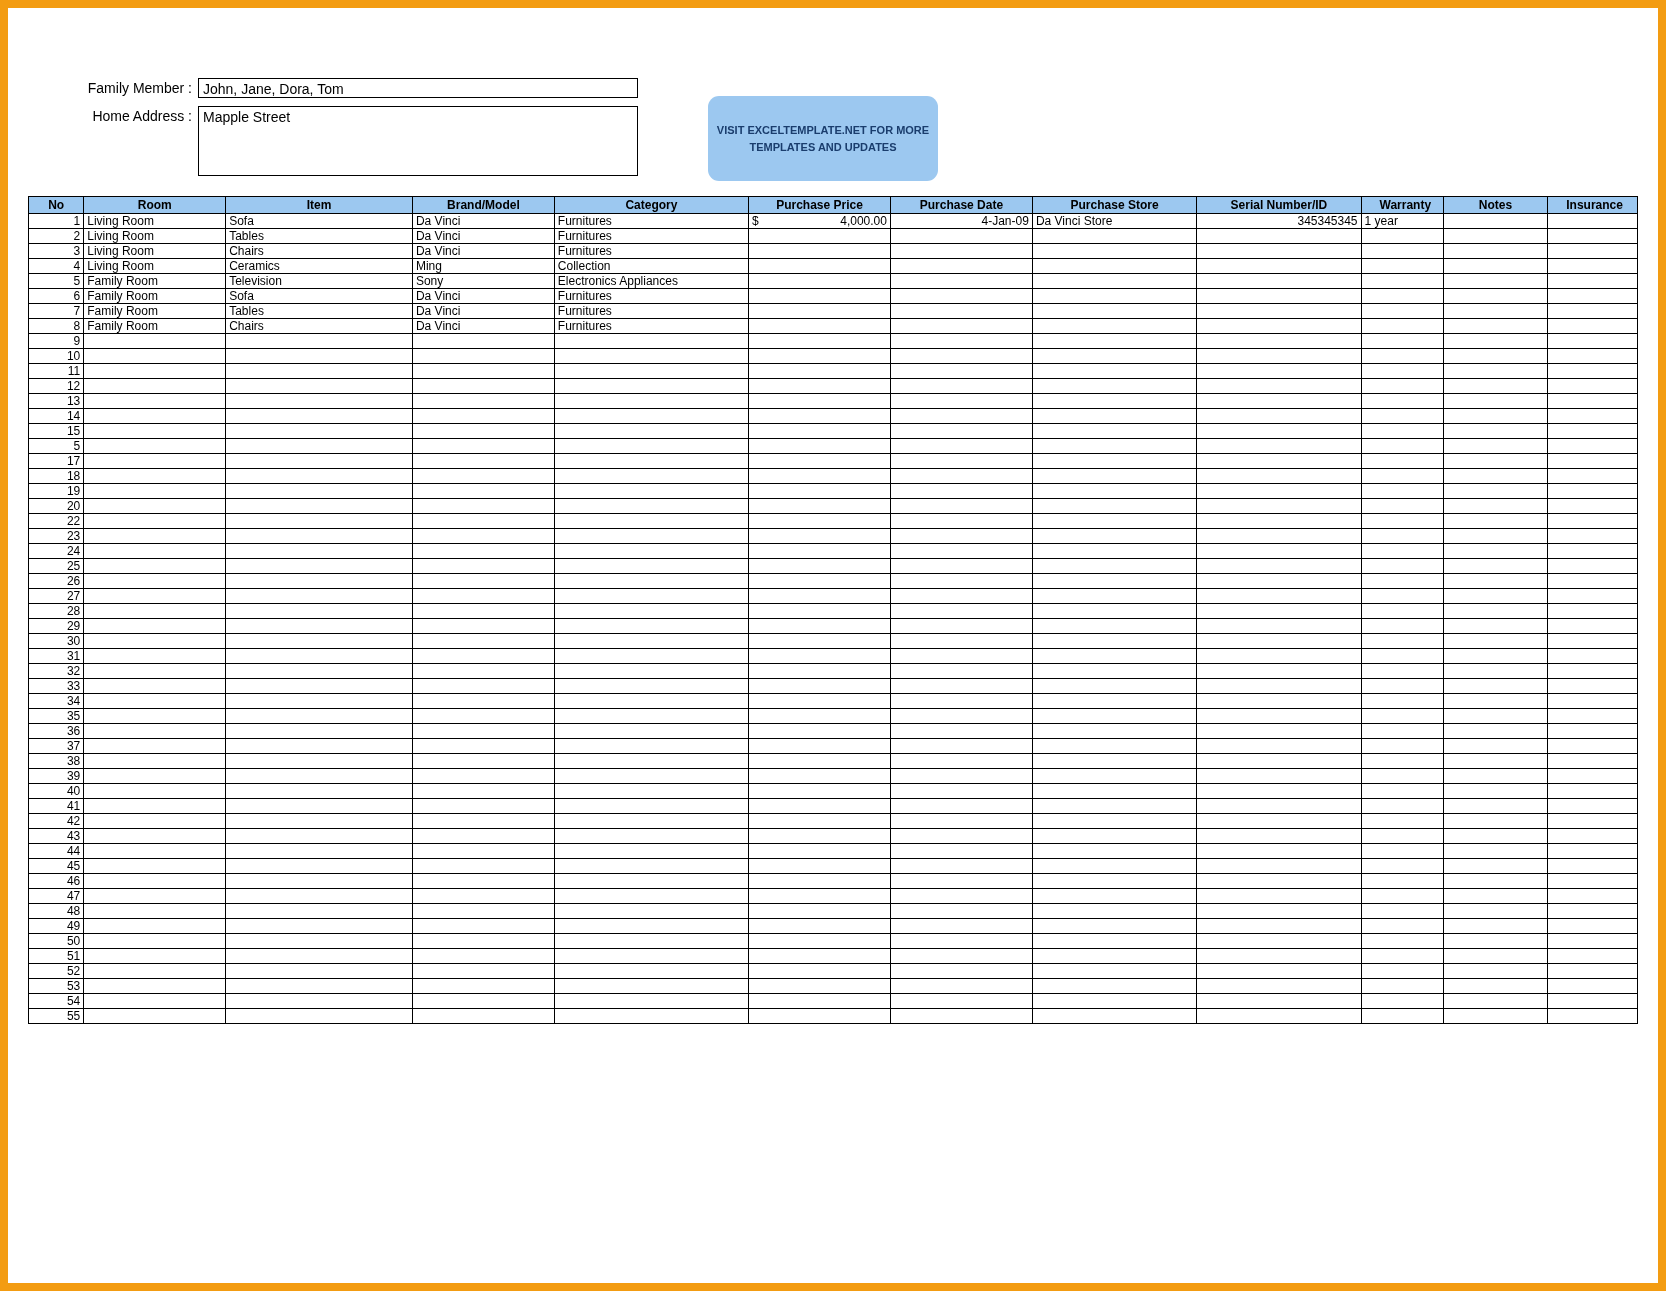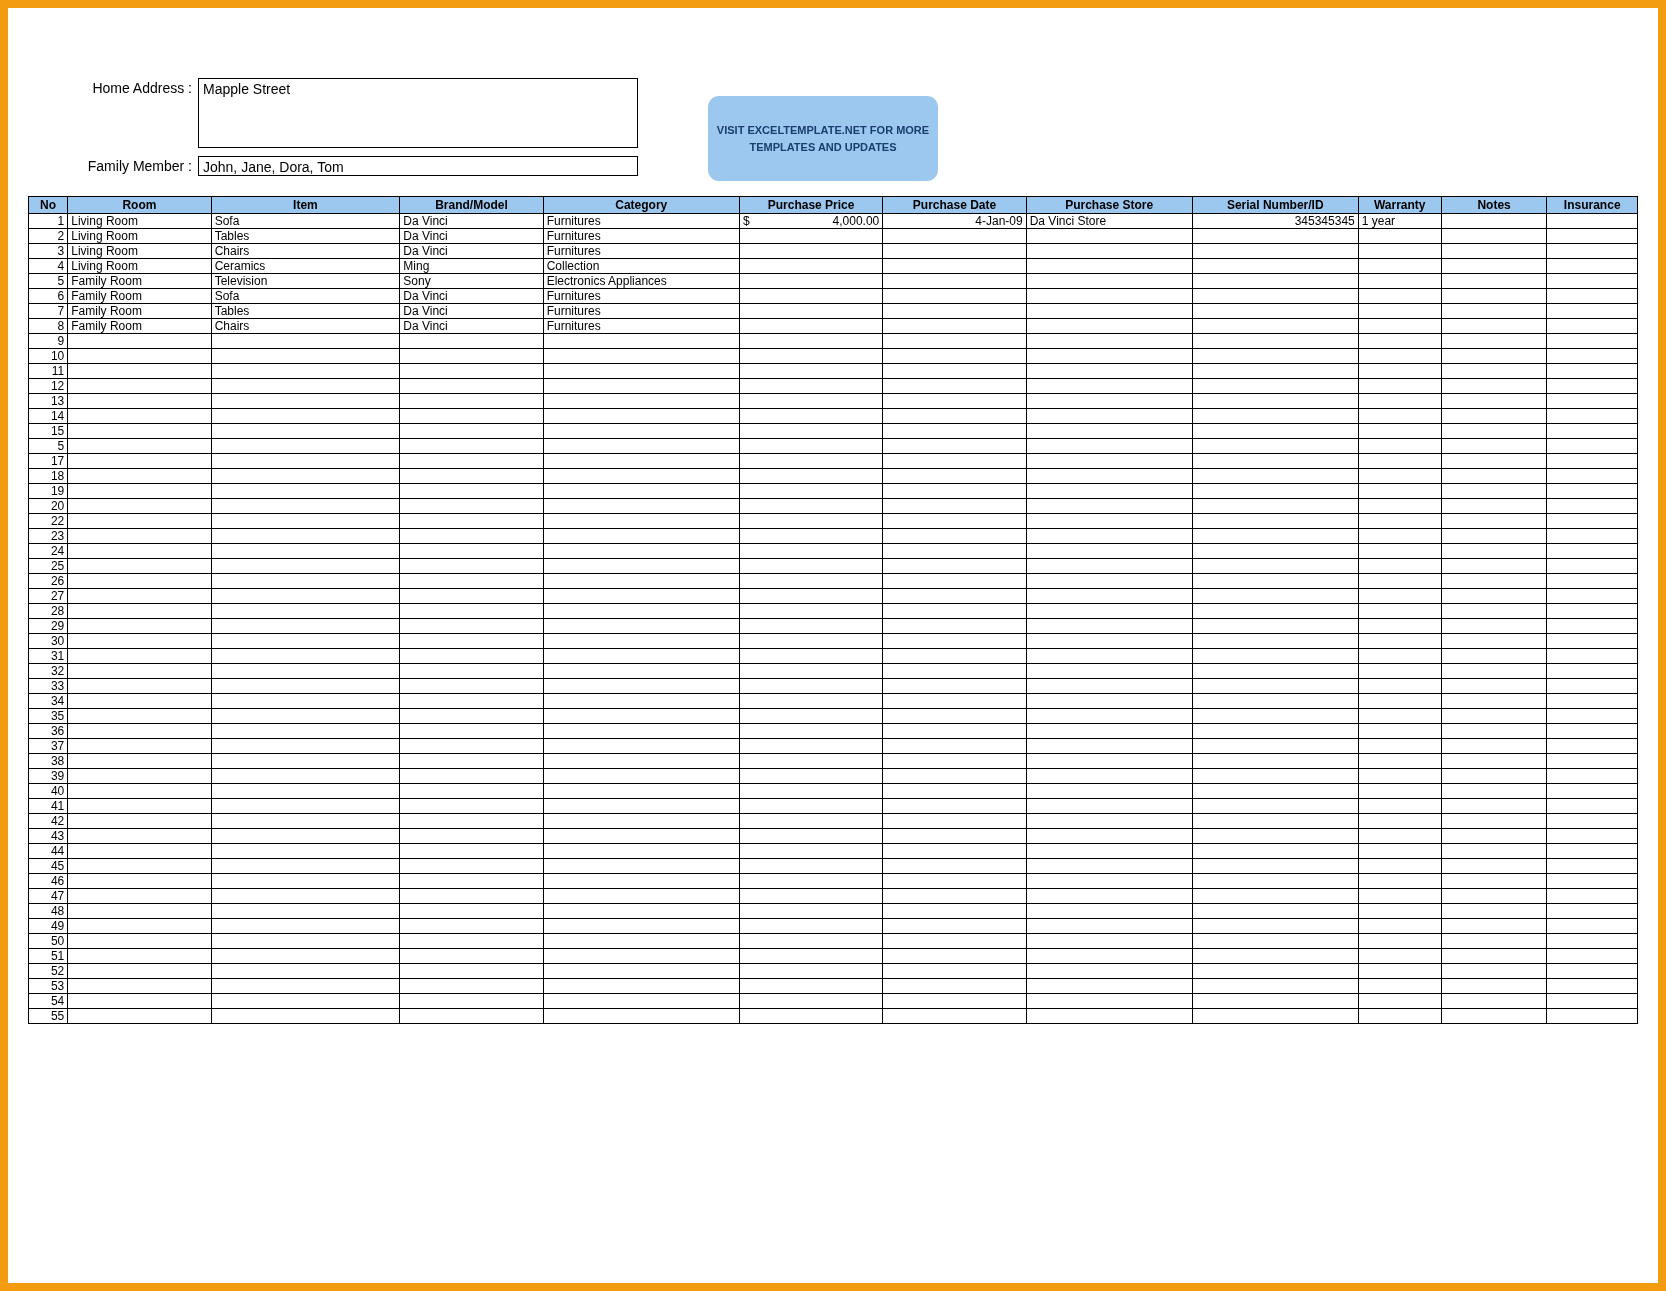--- a/index.html
+++ b/index.html
@@ -69,21 +69,21 @@
       width: 100%;
       table-layout: fixed;
       font-size: 12px;
       margin-top: 10px;
     }
     .inv-table th {
       background: #9cc8f0;
       border: 1px solid #000;
       font-weight: bold;
       text-align: center;
-      padding: 1px 6px;
+      padding: 1px 18px;
       height: 16px;
       color: #000;
       white-space: nowrap;
       overflow: hidden;
     }
     .inv-table td {
       border: 1px solid #000;
       padding: 0 3px;
       height: 14px;
       line-height: 14px;
@@ -109,26 +109,26 @@
     td.col-serial { text-align: right; }
     .price-cell { display:flex; justify-content: space-between; }
   </style>
 </head>
 <body>
 
 <div class="frame">
 
   <div class="header-section">
     <div class="header-row">
+      <div class="header-label">Family Member :</div>
+      <div class="header-input-box family-box">John, Jane, Dora, Tom</div>
+    </div>
+    <div class="header-row">
       <div class="header-label">Home Address :</div>
       <div class="header-input-box address-box">Mapple Street</div>
-    </div>
-    <div class="header-row">
-      <div class="header-label">Family Member :</div>
-      <div class="header-input-box family-box">John, Jane, Dora, Tom</div>
     </div>
   </div>
 
   <div class="promo-box">VISIT EXCELTEMPLATE.NET FOR MORE TEMPLATES AND UPDATES</div>
 
   <table class="inv-table">
     <thead>
       <tr>
         <th class="col-no">No</th>
         <th class="col-room">Room</th>

